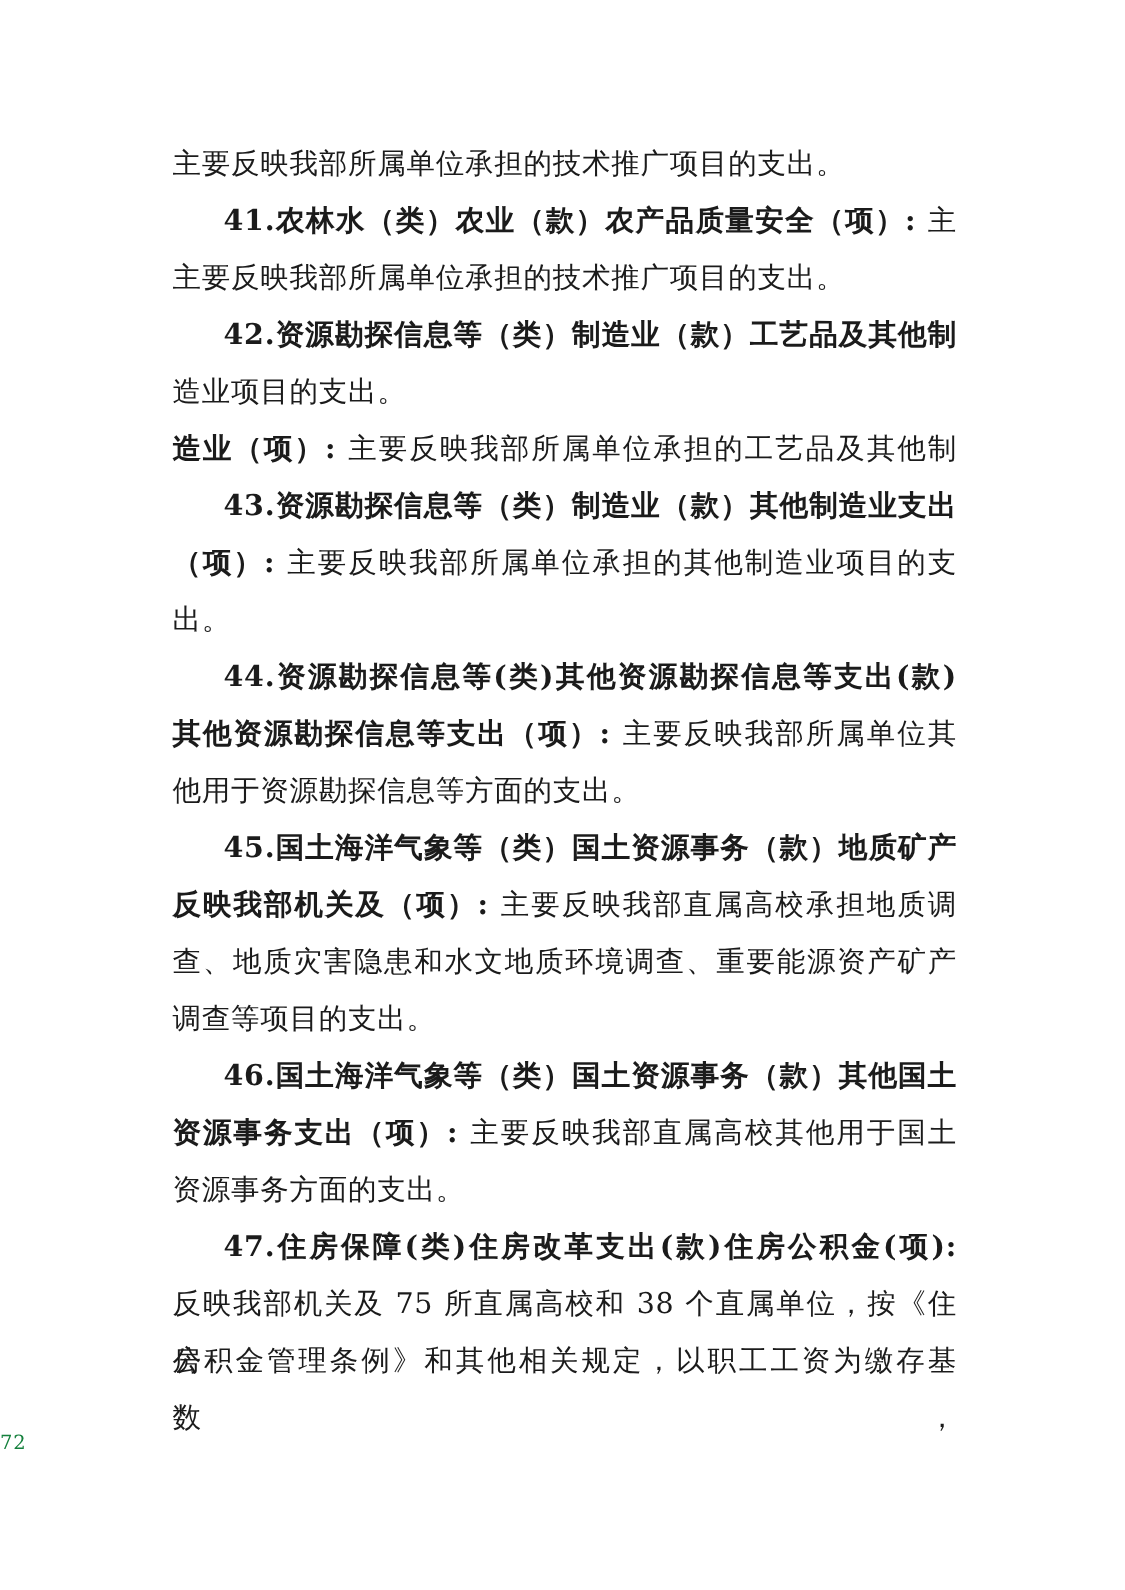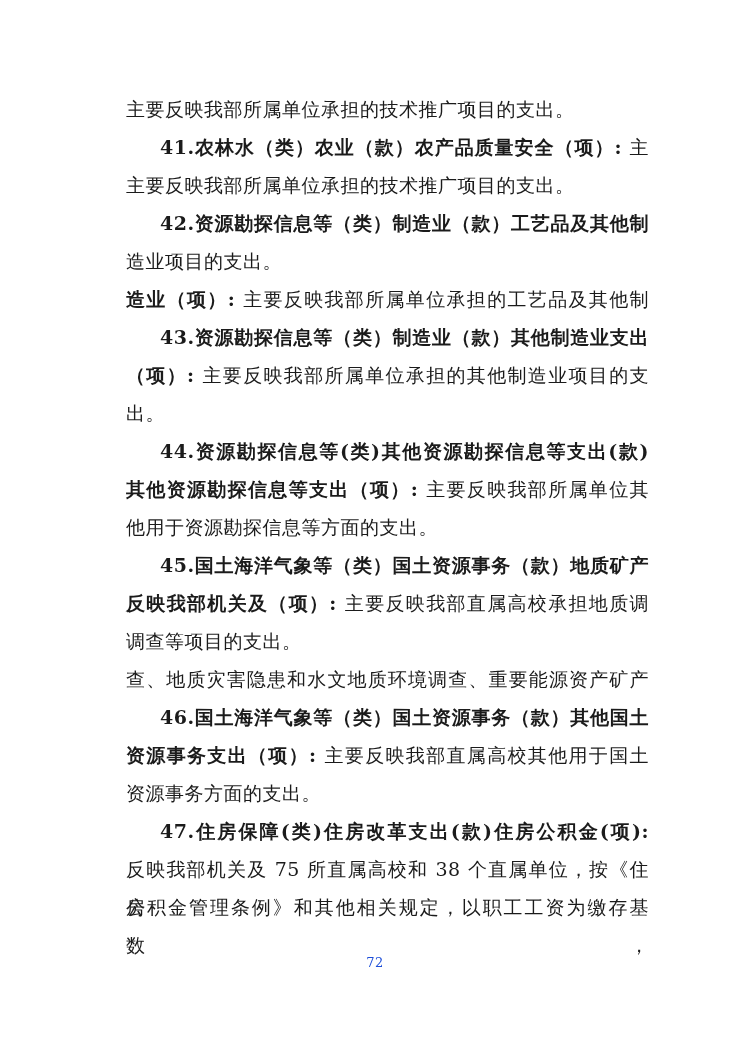--- a/index.html
+++ b/index.html
@@ -1,25 +1,25 @@
 <!DOCTYPE html>
 <html><head>
 <meta charset="utf-8">
 <style>
   html,body{margin:0;padding:0;}
   body{background:#ffffff;font-family:"DejaVu Serif","Liberation Serif",serif;}
   .page{position:relative;width:750px;height:1060px;background:#ffffff;overflow:hidden;}
-  .doc-body{position:absolute;left:126px;top:90px;width:523px;}
+  .doc-body{position:absolute;left:115px;top:90px;width:523px;}
   .line{font-size:19px;line-height:38px;height:38px;color:#1b1b1b;white-space:normal;
         letter-spacing:0.5px;}
   .indent{text-indent:34px;}
   .j{text-align:justify;text-align-last:justify;text-justify:inter-character;}
   .b{font-weight:700;}
-  .page-number{position:absolute;left:0;top:955px;width:750px;text-align:center;
-        font-size:13px;color:#1d4ed8;letter-spacing:0.5px;}
+  .page-number{position:absolute;left:0;top:955px;width:750px;
+        font-size:13px;color:#15803d;letter-spacing:0.5px;}
 </style>
 </head>
 <body>
 
 <div class="page">
   <div class="doc-body">
 
     <div class="line"><span>主要反映我部所属单位承担的技术推广项目的支出。</span></div>
 
     <div class="line indent j"><span class="b">41.农林水（类）农业（款）农产品质量安全（项）: </span><span>主</span></div>
@@ -32,22 +32,22 @@
     <div class="line indent j"><span class="b">43.资源勘探信息等（类）制造业（款）其他制造业支出</span></div>
     <div class="line j"><span class="b">（项）: </span><span>主要反映我部所属单位承担的其他制造业项目的支</span></div>
     <div class="line"><span>出。</span></div>
 
     <div class="line indent j"><span class="b">44.资源勘探信息等(类)其他资源勘探信息等支出(款)</span></div>
     <div class="line j"><span class="b">其他资源勘探信息等支出（项）: </span><span>主要反映我部所属单位其</span></div>
     <div class="line"><span>他用于资源勘探信息等方面的支出。</span></div>
 
     <div class="line indent j"><span class="b">45.国土海洋气象等（类）国土资源事务（款）地质矿产</span></div>
     <div class="line j"><span class="b">反映我部机关及（项）: </span><span>主要反映我部直属高校承担地质调</span></div>
+    <div class="line j"><span>查、地质灾害隐患和水文地质环境调查、重要能源资产矿产</span></div>
     <div class="line"><span>调查等项目的支出。</span></div>
-    <div class="line j"><span>查、地质灾害隐患和水文地质环境调查、重要能源资产矿产</span></div>
 
     <div class="line indent j"><span class="b">46.国土海洋气象等（类）国土资源事务（款）其他国土</span></div>
     <div class="line j"><span class="b">资源事务支出（项）: </span><span>主要反映我部直属高校其他用于国土</span></div>
     <div class="line"><span>资源事务方面的支出。</span></div>
 
     <div class="line indent j"><span class="b">47.住房保障(类)住房改革支出(款)住房公积金(项):</span></div>
     <div class="line j"><span>反映我部机关及 75 所直属高校和 38 个直属单位，按《住房</span></div>
     <div class="line j"><span>公积金管理条例》和其他相关规定，以职工工资为缴存基数，</span></div>
 
   </div>

